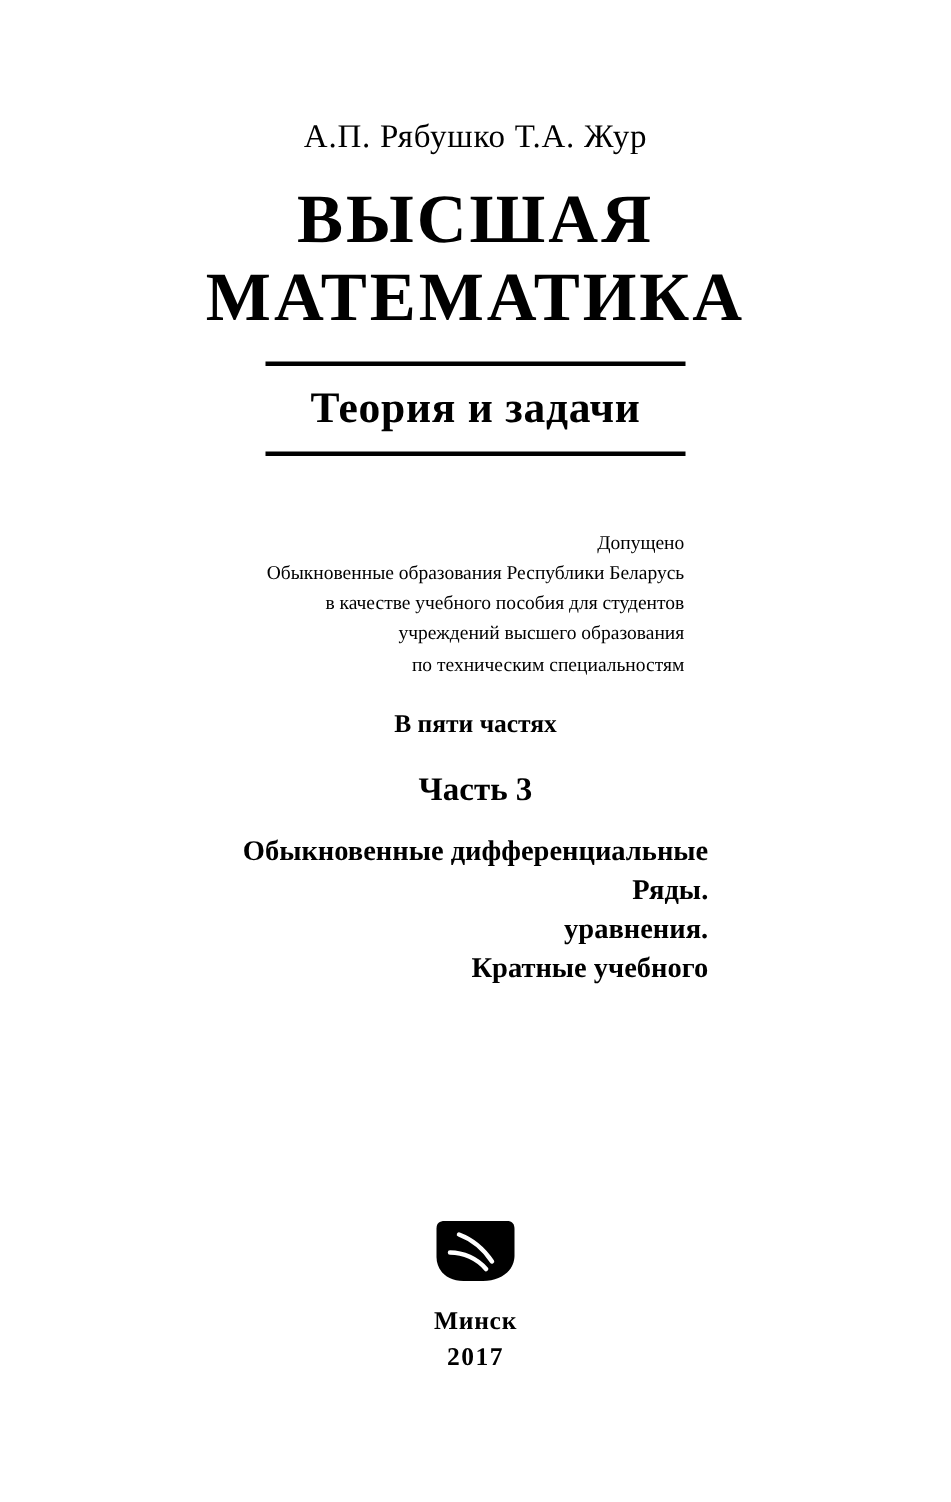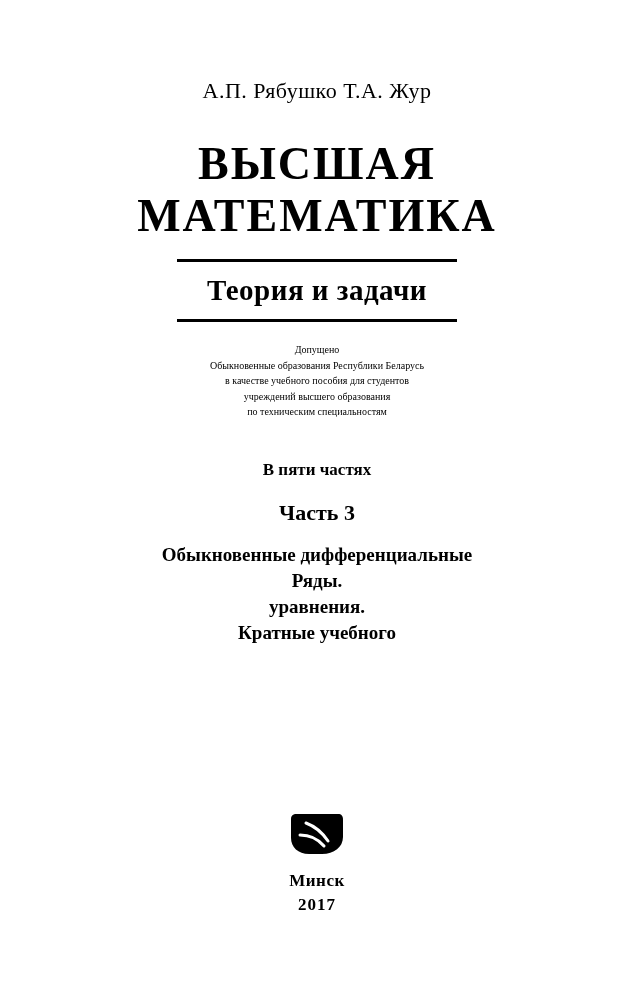--- a/index.html
+++ b/index.html
@@ -24,21 +24,21 @@
     align-items: center;
     box-sizing: border-box;
     padding-top: 78px;
   }
   .authors {
     font-family: "Liberation Serif", serif;
     font-size: 22px;
     letter-spacing: 0.5px;
     font-weight: 400;
     text-align: right;
-    margin-bottom: 34px;
+    margin-bottom: 16px;
   }
   .title-main {
     font-family: "Liberation Serif", serif;
     font-weight: bold;
     font-size: 46px;
     line-height: 1.12;
     letter-spacing: 2px;
     text-align: center;
     margin: 0;
   }
@@ -56,41 +56,41 @@
   }
   .subtitle {
     font-family: "Liberation Serif", serif;
     font-weight: bold;
     font-size: 29px;
     text-align: center;
     margin: 0;
     letter-spacing: 0.5px;
   }
   .approval {
-    margin-top: 20px;
-    text-align: center;
-    font-size: 10px;
+    margin-top: 48px;
+    text-align: right;
+    font-size: 13px;
     line-height: 1.55;
     font-family: "Liberation Serif", serif;
   }
   .parts {
-    margin-top: 40px;
+    margin-top: 20px;
     font-weight: bold;
     font-size: 17px;
     text-align: center;
   }
   .part-number {
     margin-top: 20px;
     font-weight: bold;
     font-size: 22px;
     text-align: center;
   }
   .part-topics {
     margin-top: 16px;
-    text-align: center;
+    text-align: right;
     font-weight: bold;
     font-size: 19px;
     line-height: 1.38;
   }
   .spacer {
     flex: 1 1 auto;
   }
   .publisher-block {
     text-align: center;
     margin-bottom: 86px;

